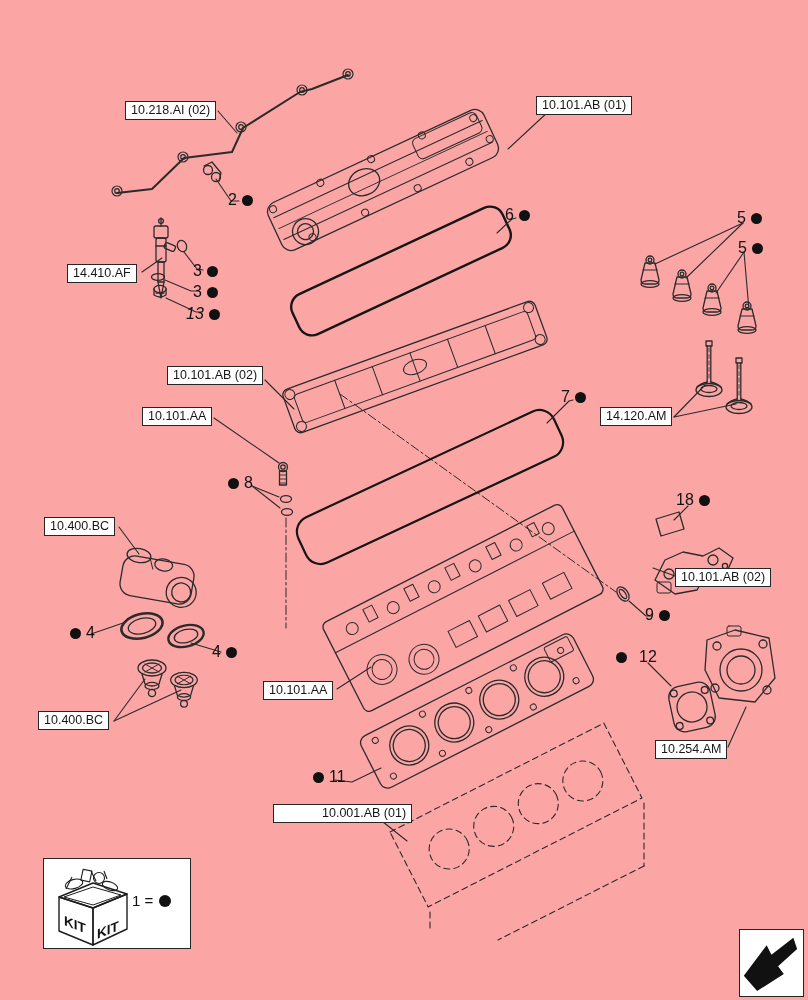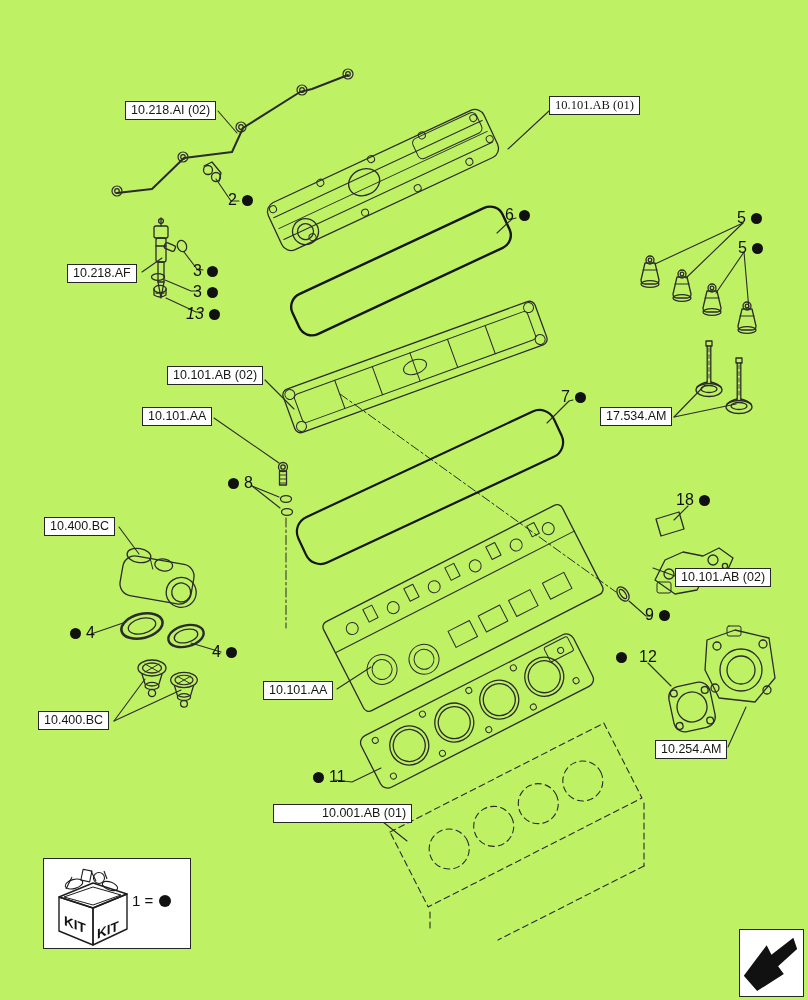--- a/index.html
+++ b/index.html
@@ -1,17 +1,17 @@
 <!DOCTYPE html>
 <html><head>
 <meta charset="utf-8">
 <style>
   html,body { margin:0; padding:0; background:#ffffff; }
   .page {
-    position:relative; width:808px; height:1000px; background:#bef264;
+    position:relative; width:808px; height:1000px; background:#fca5a5;
     font-family:"Liberation Sans", sans-serif; overflow:hidden;
   }
   .page svg.art { position:absolute; left:0; top:0; }
   .part-label {
     position:absolute; border:1.5px solid #262626; background:#ffffff;
     font-size:12.5px; line-height:15px; padding:1px 5px; color:#161616;
     white-space:nowrap; z-index:3;
   }
   .callout {
     position:absolute; display:flex; align-items:center; gap:5px;
@@ -370,26 +370,26 @@
       <polyline points="688,506 674,520"></polyline>
       <polyline points="629,601 646,616 652,616"></polyline>
       <polyline points="91,634 126,622"></polyline>
       <polyline points="191,643 221,652"></polyline>
       <polyline points="648,663 671,686"></polyline>
       <polyline points="335,780 352,782 381,768"></polyline>
     </g>
   </svg>
 
   <div class="part-label" style="left:125px; top:101px;">10.218.AI (02)</div>
-  <div class="part-label" style="left:549px; top:96px;font-family:Liberation Serif, serif;">10.101.AB (01)</div>
-  <div class="part-label" style="left:67px;  top:264px;">10.218.AF</div>
+  <div class="part-label" style="left:536px; top:96px;">10.101.AB (01)</div>
+  <div class="part-label" style="left:67px;  top:264px;">14.410.AF</div>
   <div class="part-label" style="left:167px; top:366px;">10.101.AB (02)</div>
   <div class="part-label" style="left:142px; top:407px;">10.101.AA</div>
   <div class="part-label" style="left:44px;  top:517px;">10.400.BC</div>
-  <div class="part-label" style="left:600px; top:407px;">17.534.AM</div>
+  <div class="part-label" style="left:600px; top:407px;">14.120.AM</div>
   <div class="part-label" style="left:675px; top:568px;">10.101.AB (02)</div>
   <div class="part-label" style="left:38px;  top:711px;">10.400.BC</div>
   <div class="part-label" style="left:263px; top:681px;">10.101.AA</div>
   <div class="part-label" style="left:655px; top:740px;">10.254.AM</div>
   <div class="part-label" style="left:273px; top:804px;padding-left:48px;">10.001.AB (01)</div>
 
   <div class="callout" style="left:228px; top:191px;">
     <span>2</span>
       <span class="dot"></span>
   </div>

